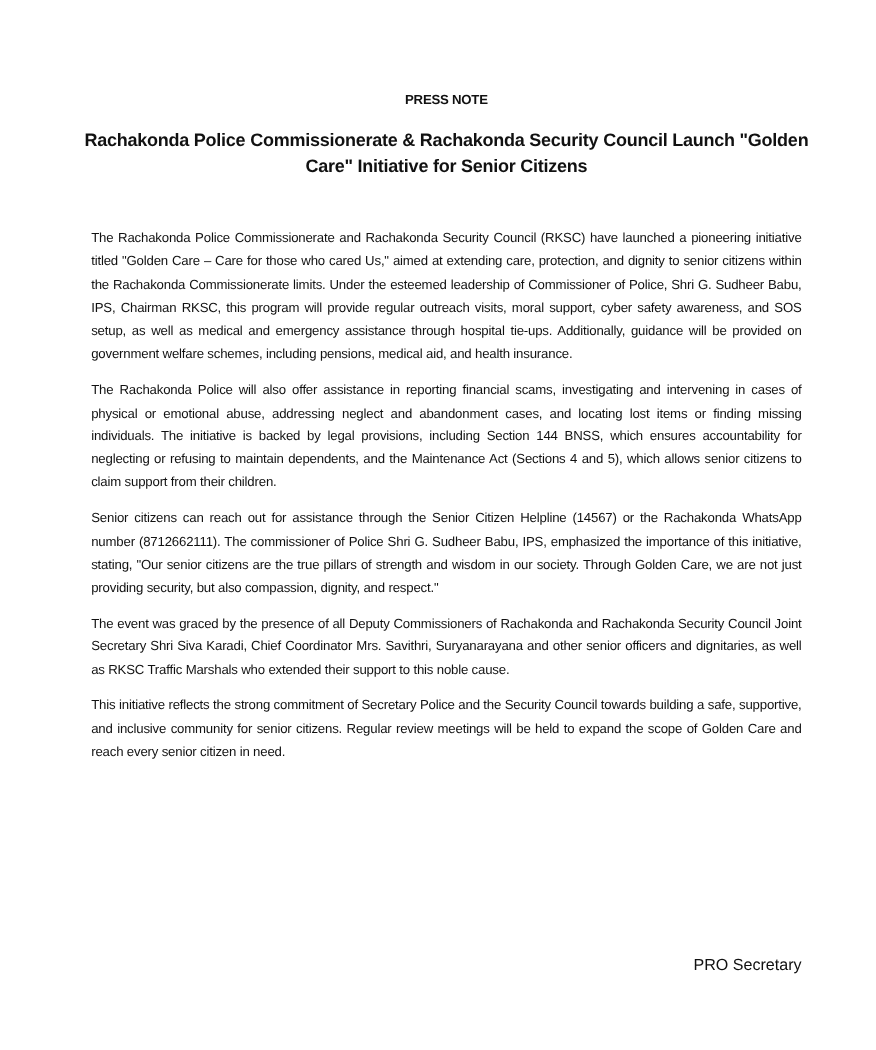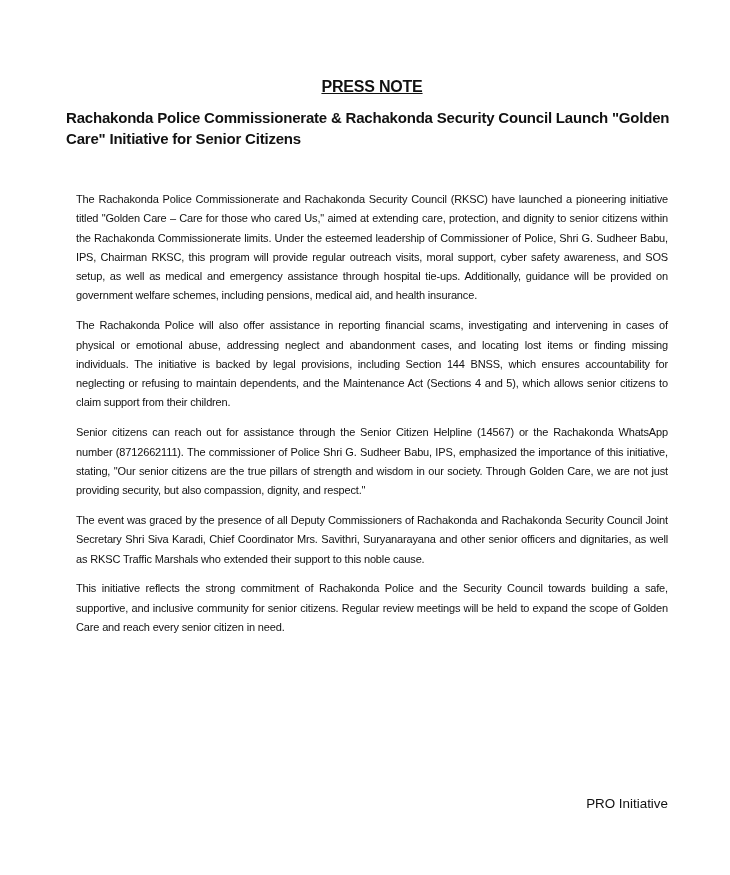--- a/index.html
+++ b/index.html
@@ -20,32 +20,31 @@
       left: 76px;
       top: 0;
       width: 592px;
     }
     .press-note {
       position: absolute;
       top: 78px;
       left: 0;
       width: 592px;
       text-align: center;
-      font-size: 16px;
+      font-size: 11px;
       font-weight: bold;
-      text-decoration: underline;
       letter-spacing: -0.2px;
       margin: 0;
     }
     .title {
       position: absolute;
       top: 107px;
       left: -10px;
       width: 612px;
-      text-align: left;
+      text-align: center;
       font-size: 15px;
       font-weight: bold;
       line-height: 21px;
       letter-spacing: -0.2px;
       margin: 0;
     }
     .body {
       position: absolute;
       top: 190px;
       left: 0;
@@ -72,17 +71,17 @@
 
 <div class="page">
   <p class="press-note">PRESS NOTE</p>
   <h1 class="title">Rachakonda Police Commissionerate &amp; Rachakonda Security Council Launch "Golden Care" Initiative for Senior Citizens</h1>
 
   <div class="body">
     <p class="para">The Rachakonda Police Commissionerate and Rachakonda Security Council (RKSC) have launched a pioneering initiative titled "Golden Care – Care for those who cared Us," aimed at extending care, protection, and dignity to senior citizens within the Rachakonda Commissionerate limits. Under the esteemed leadership of Commissioner of Police, Shri G. Sudheer Babu, IPS, Chairman RKSC, this program will provide regular outreach visits, moral support, cyber safety awareness, and SOS setup, as well as medical and emergency assistance through hospital tie-ups. Additionally, guidance will be provided on government welfare schemes, including pensions, medical aid, and health insurance.</p>
     <p class="para">The Rachakonda Police will also offer assistance in reporting financial scams, investigating and intervening in cases of physical or emotional abuse, addressing neglect and abandonment cases, and locating lost items or finding missing individuals. The initiative is backed by legal provisions, including Section 144 BNSS, which ensures accountability for neglecting or refusing to maintain dependents, and the Maintenance Act (Sections 4 and 5), which allows senior citizens to claim support from their children.</p>
     <p class="para">Senior citizens can reach out for assistance through the Senior Citizen Helpline (14567) or the Rachakonda WhatsApp number (8712662111). The commissioner of Police Shri G. Sudheer Babu, IPS, emphasized the importance of this initiative, stating, "Our senior citizens are the true pillars of strength and wisdom in our society. Through Golden Care, we are not just providing security, but also compassion, dignity, and respect."</p>
     <p class="para">The event was graced by the presence of all Deputy Commissioners of Rachakonda and Rachakonda Security Council Joint Secretary Shri Siva Karadi, Chief Coordinator Mrs. Savithri, Suryanarayana and other senior officers and dignitaries, as well as RKSC Traffic Marshals who extended their support to this noble cause.</p>
-    <p class="para">This initiative reflects the strong commitment of Rachakonda Police and the Security Council towards building a safe, supportive, and inclusive community for senior citizens. Regular review meetings will be held to expand the scope of Golden Care and reach every senior citizen in need.</p>
+    <p class="para">This initiative reflects the strong commitment of Secretary Police and the Security Council towards building a safe, supportive, and inclusive community for senior citizens. Regular review meetings will be held to expand the scope of Golden Care and reach every senior citizen in need.</p>
   </div>
 
-  <p class="signature">PRO Initiative</p>
+  <p class="signature">PRO Secretary</p>
 </div>
 
 </body></html>

